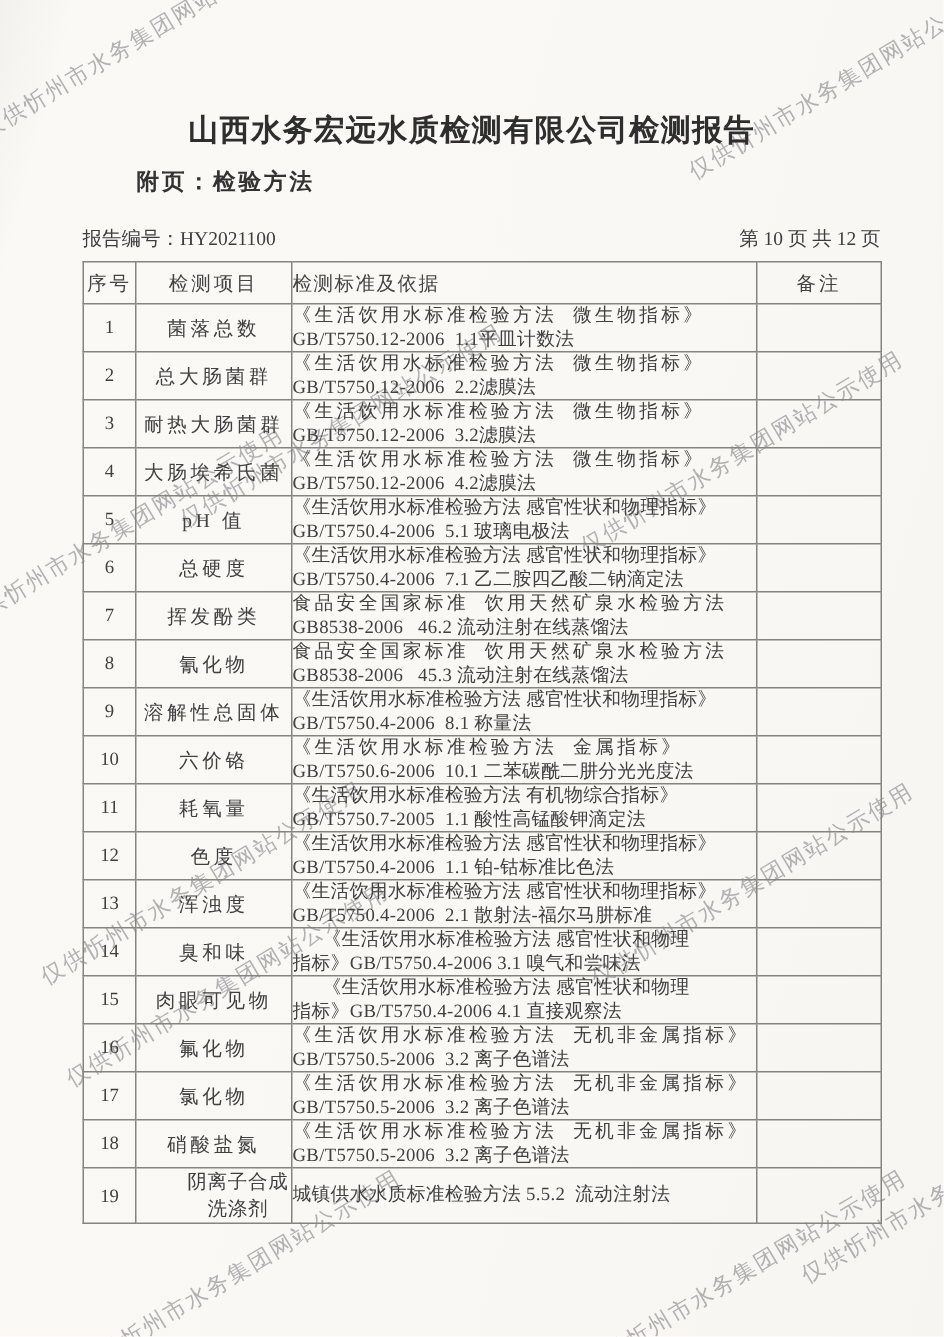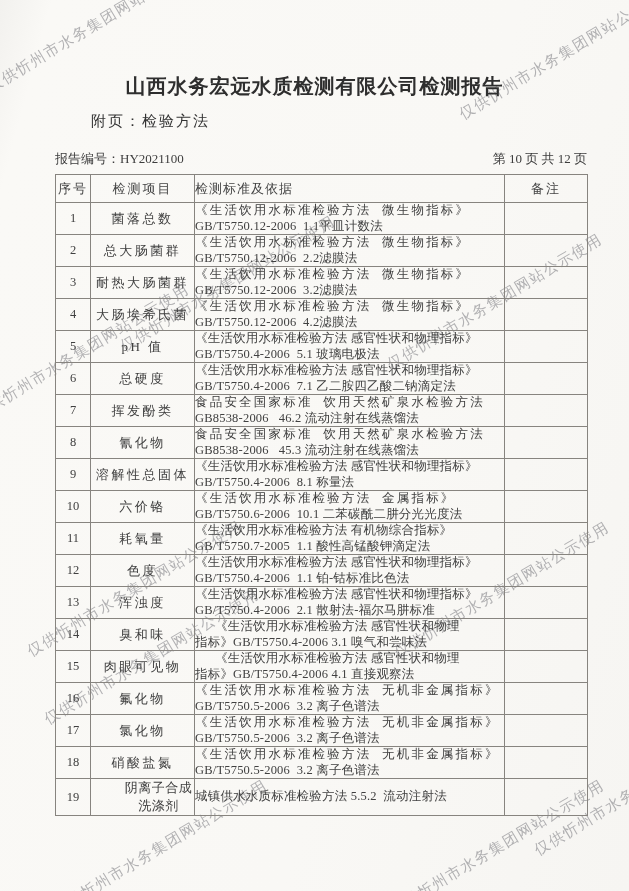--- a/index.html
+++ b/index.html
@@ -18,21 +18,21 @@
     font-size:15px;letter-spacing:1.5px;
     color:rgba(118,118,124,0.55);
     transform:translate(-50%,-50%) rotate(-31deg);
     font-family:"Liberation Sans","DejaVu Sans",sans-serif;
   }
   .title{
     margin:73px 0 0 0;text-align:center;
     font-size:20px;font-weight:bold;letter-spacing:1px;color:#2e2e2e;
   }
   .subtitle{
-    margin:12px 0 0 55px;font-size:15px;font-weight:normal;letter-spacing:2px;color:#333;padding-left:36px;
+    margin:12px 0 0 55px;font-size:15px;font-weight:bold;letter-spacing:2px;color:#333;padding-left:36px;
   }
   .meta{
     margin:19px 0 0 55px;width:532px;
     display:flex;justify-content:space-between;align-items:flex-end;
     font-size:13px;color:#3d3d3d;
   }
   table.methods{
     margin:6px 0 0 55px;width:532px;
     border-collapse:collapse;table-layout:fixed;
     font-size:13px;color:#404040;border-radius:14px;

